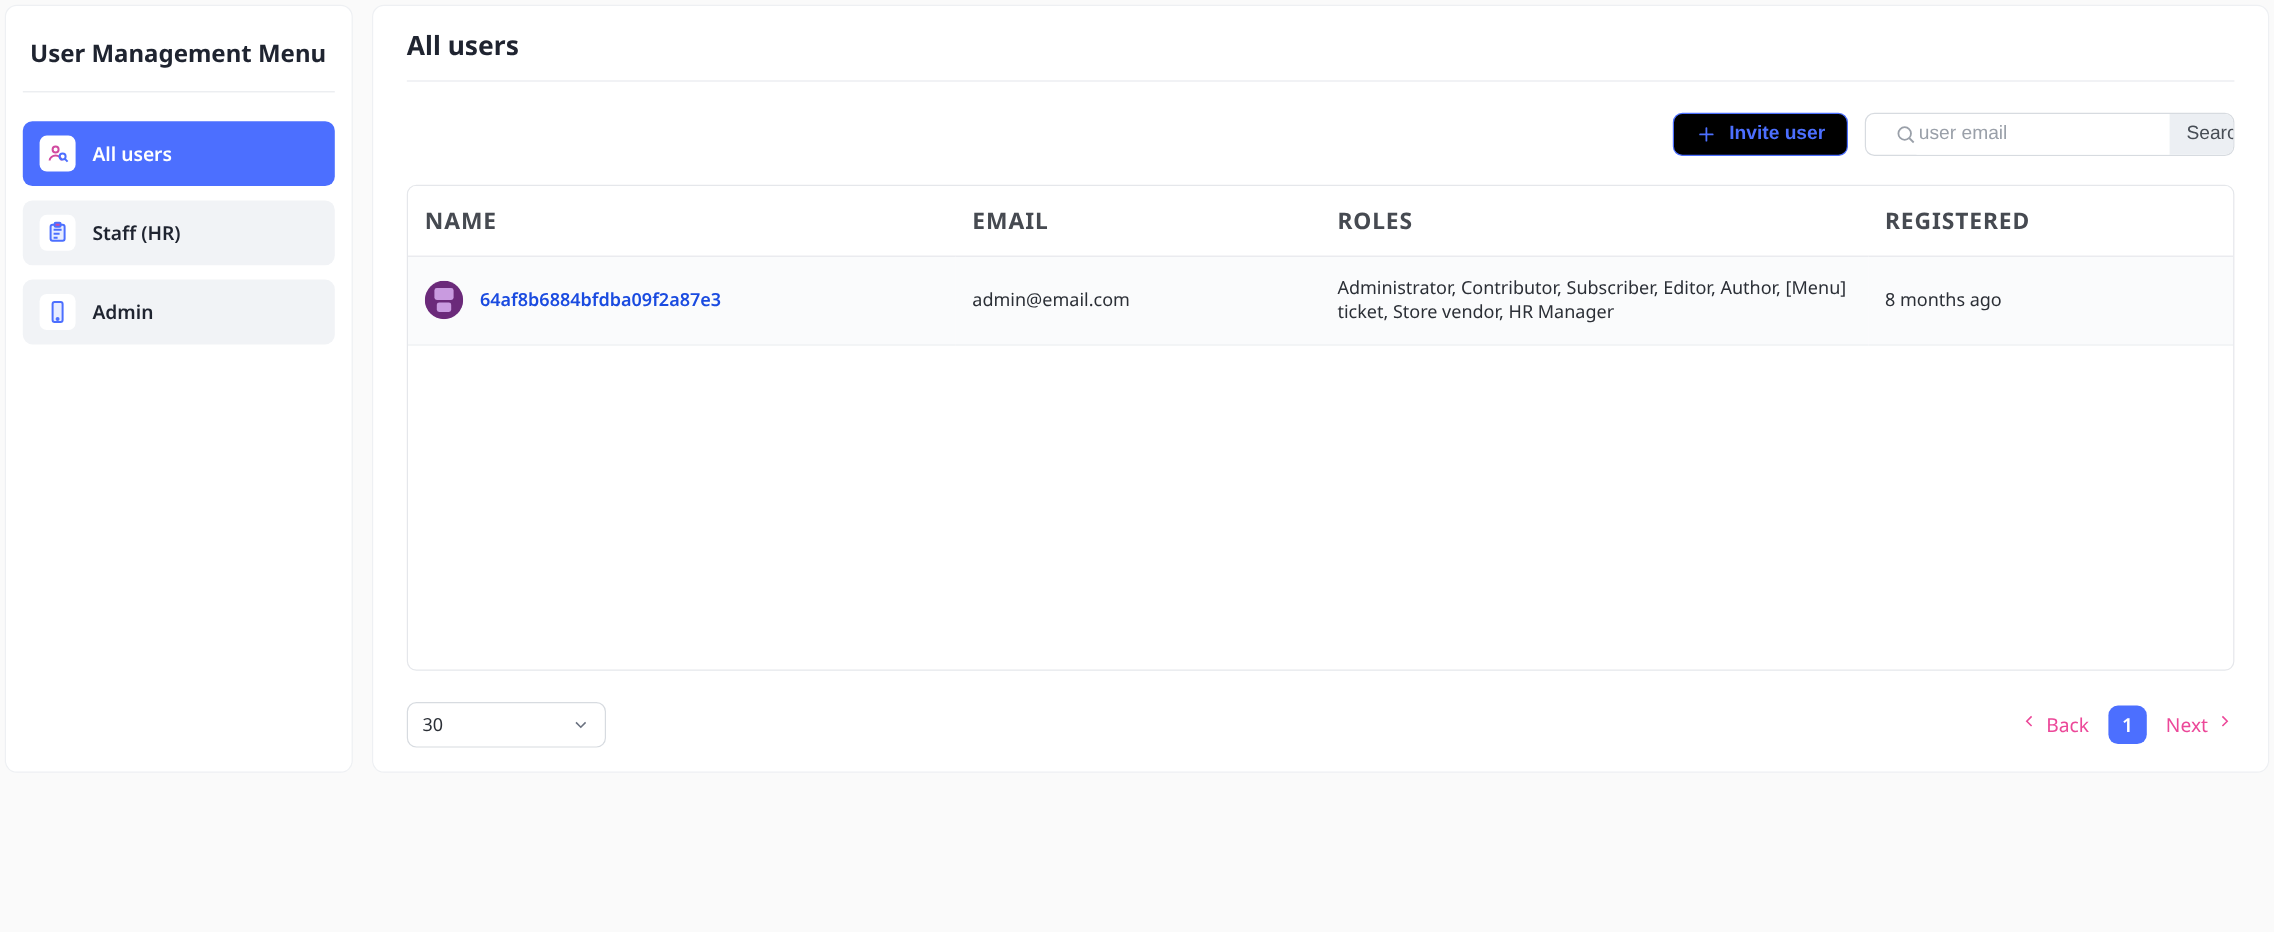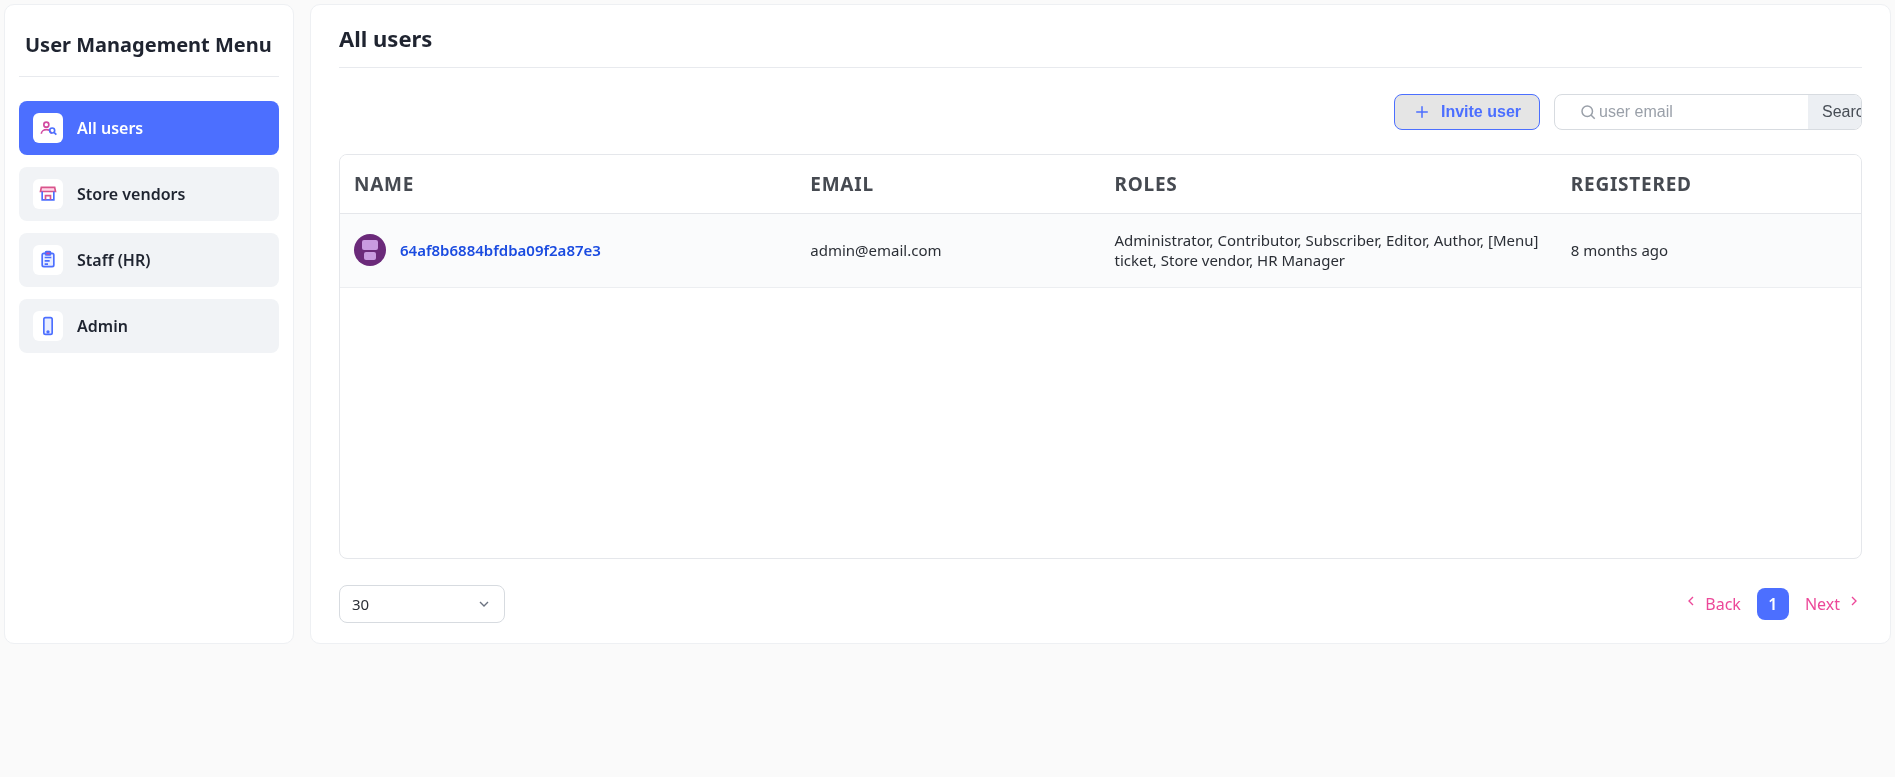--- a/index.html
+++ b/index.html
@@ -85,21 +85,21 @@
   .toolbar {
     display:flex;
     justify-content:flex-end;
     gap:14px;
     margin:26px 0 24px 0;
   }
   .invite-btn {
     display:flex; align-items:center; gap:10px;
     border:1px solid var(--primary);
     color: var(--primary);
-    background:#e5e5e5;
+    background:#000000;
     border-radius:8px;
     padding:8px 18px;
     font-size:16px;
     font-weight:600;
     cursor:pointer;
   }
   .invite-btn svg { stroke: var(--primary); }
 
   .search-group {
     display:flex;
@@ -208,30 +208,20 @@
         <svg viewBox="0 0 24 24" fill="none" stroke="#d14aa0" stroke-width="2">
           <circle cx="10" cy="8" r="3"></circle>
             <path d="M4 19c0-3 3-5 6-5s6 2 6 5"></path>
           <circle cx="17" cy="15" r="3" stroke="#4c6fff"></circle>
             <path d="M19.5 17.5 L22 20" stroke="#4c6fff"></path>
         </svg>
       </span>
       <span>All users</span>
     </div>
 
-    <div class="nav-item">
-      <span class="nav-icon ic-store">
-        <svg viewBox="0 0 24 24" fill="none" stroke="#d9548c" stroke-width="2">
-          <path d="M3 9h18l-1-5H4z" fill="#ffd6e7"></path>
-          <path d="M5 9v10h14V9" stroke="#4c6fff"></path>
-          <path d="M9 19v-5h6v5"></path>
-        </svg>
-      </span>
-      <span>Store vendors</span>
-    </div>
 
     <div class="nav-item">
       <span class="nav-icon ic-staff">
         <svg viewBox="0 0 24 24" fill="none" stroke="#4c6fff" stroke-width="2">
           <rect x="5" y="4" width="14" height="16" rx="2" fill="#e8edff"></rect>
           <path d="M8 9h8M8 13h6M8 17h4" stroke="#4c6fff"></path>
           <rect x="9" y="2" width="6" height="4" rx="1" fill="#d14aa0"></rect>
         </svg>
       </span>
       <span>Staff (HR)</span>

